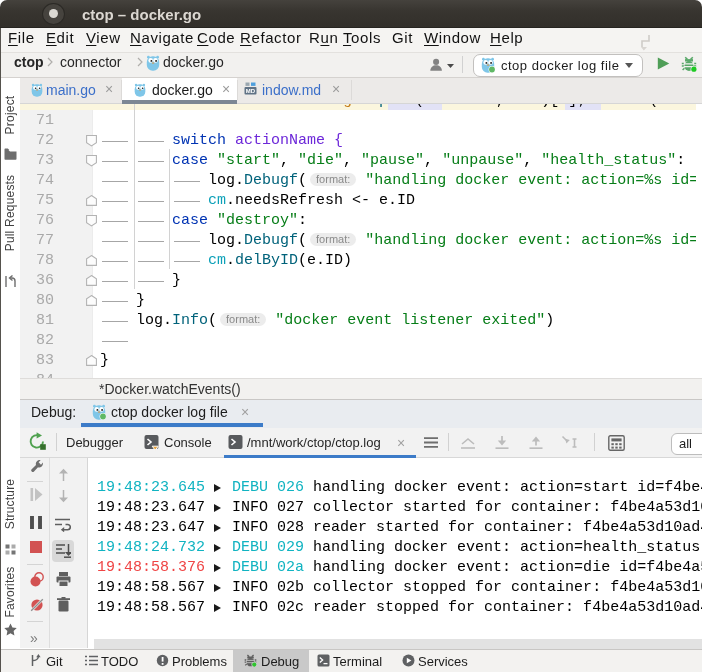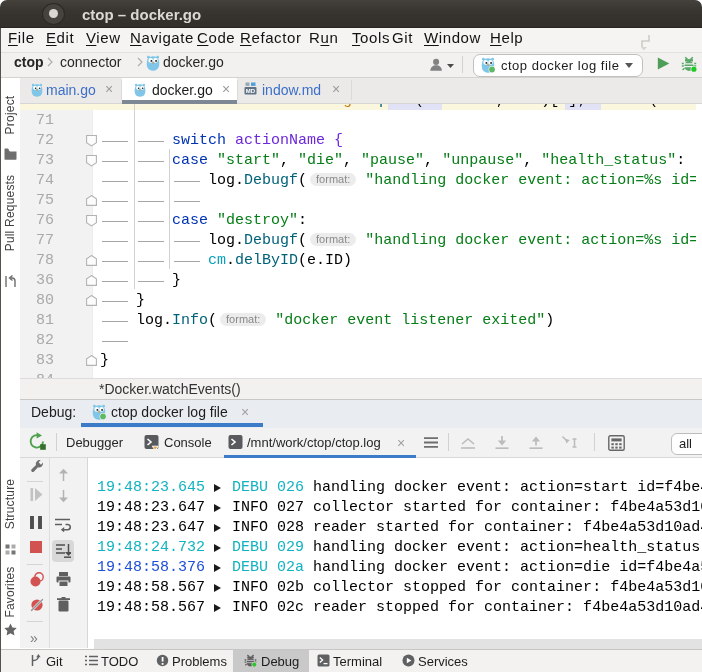--- a/index.html
+++ b/index.html
@@ -41,21 +41,21 @@
 <div class="abs tdot"></div>
 <div class="abs title">ctop – docker.go</div>
 <div class="abs menubar"></div>
 <div class="abs menu" style="left:8px"><u>F</u>ile</div>
 <div class="abs menu" style="left:46px"><u>E</u>dit</div>
 <div class="abs menu" style="left:86px"><u>V</u>iew</div>
 <div class="abs menu" style="left:130px"><u>N</u>avigate</div>
 <div class="abs menu" style="left:197px"><u>C</u>ode</div>
 <div class="abs menu" style="left:240px"><u>R</u>efactor</div>
 <div class="abs menu" style="left:309px">R<u>u</u>n</div>
-<div class="abs menu" style="left:352px"><u>T</u>ools</div>
+<div class="abs menu" style="left:343px"><u>T</u>ools</div>
 <div class="abs menu" style="left:392px">Git</div>
 <div class="abs menu" style="left:424px"><u>W</u>indow</div>
 <div class="abs menu" style="left:490px"><u>H</u>elp</div>
 <div class="abs navbar"></div>
 <div class="abs nav" style="left:14px;font-weight:bold">ctop</div>
 <svg class="abs chev" style="left:47px" viewBox="0 0 6 10">
     <path d="M1 1l4 4-4 4" fill="none" stroke="#b0aeab" stroke-width="1.2"></path>
   </svg>
 <div class="abs nav" style="left:60px">connector</div>
 <svg class="abs chev" style="left:137px" viewBox="0 0 6 10">
@@ -255,20 +255,21 @@
 <div class="dash" style="position:absolute;left:154px;top:157px;width:26px"></div>
 <div class="dash" style="position:absolute;left:82px;top:177px;width:26px"></div>
 <div class="dash" style="position:absolute;left:118px;top:177px;width:26px"></div>
 <div class="dash" style="position:absolute;left:82px;top:197px;width:26px"></div>
 <div class="dash" style="position:absolute;left:82px;top:217px;width:26px"></div>
 <div class="dash" style="position:absolute;left:82px;top:237px;width:26px"></div>
 <div class="mono" style="position:absolute;left:152px;top:-13px"><i style="color:#000">actionName := strin</i><i style="color:#C57F1B">g</i><i style="color:#000">s.</i><i style="color:#00627A">Split</i><i style="color:#000">(e.Action, </i><i style="color:#067D17">":"</i><i style="color:#000">)[</i><i style="color:#1750EB">0</i><i style="color:#000">]; delete(cm.ids, e.ID)</i></div>
 <div class="mono" style="position:absolute;left:152px;top:27px"><i style="color:#0033B3">switch</i><i style="color:#6d28d9"> actionName {</i></div>
 <div class="mono" style="position:absolute;left:152px;top:47px"><i style="color:#0033B3">case</i><i style="color:#000"> </i><i style="color:#067D17">"start"</i><i style="color:#000">, </i><i style="color:#067D17">"die"</i><i style="color:#000">, </i><i style="color:#067D17">"pause"</i><i style="color:#000">, </i><i style="color:#067D17">"unpause"</i><i style="color:#000">, </i><i style="color:#067D17">"health_status"</i><i style="color:#000">:</i></div>
 <div class="mono" style="position:absolute;left:188px;top:67px"><i style="color:#000">log.</i><i style="color:#00627A">Debugf</i><i style="color:#000">(</i><b class="hint">format:</b><i style="color:#067D17"> "handling docker event: action=%s id=%s"</i></div>
+<div class="mono" style="position:absolute;left:188px;top:87px"><i style="color:#0CA0B8">cm</i><i style="color:#000">.needsRefresh &lt;- e.ID</i></div>
 <div class="mono" style="position:absolute;left:152px;top:107px"><i style="color:#0033B3">case</i><i style="color:#000"> </i><i style="color:#067D17">"destroy"</i><i style="color:#000">:</i></div>
 <div class="mono" style="position:absolute;left:188px;top:127px"><i style="color:#000">log.</i><i style="color:#00627A">Debugf</i><i style="color:#000">(</i><b class="hint">format:</b><i style="color:#067D17"> "handling docker event: action=%s id=%s"</i></div>
 <div class="mono" style="position:absolute;left:188px;top:147px"><i style="color:#0CA0B8">cm</i><i style="color:#000">.</i><i style="color:#00627A">delByID</i><i style="color:#000">(e.ID)</i></div>
 <div class="mono" style="position:absolute;left:152px;top:167px"><i style="color:#000">}</i></div>
 <div class="mono" style="position:absolute;left:116px;top:187px"><i style="color:#000">}</i></div>
 <div class="mono" style="position:absolute;left:116px;top:207px"><i style="color:#000">log.</i><i style="color:#00627A">Info</i><i style="color:#000">(</i><b class="hint">format:</b><i style="color:#067D17"> "docker event listener exited"</i><i style="color:#000">)</i></div>
 <div class="mono" style="position:absolute;left:80px;top:247px"><i style="color:#000">}</i></div>
 <div style="position:absolute;left:676px;top:0;width:6px;height:274px;background:#fff"></div>
 </div>
 <div class="abs crumbs">
@@ -420,21 +421,21 @@
 <svg class="abs" style="left:57px;top:597px" width="13" height="15" viewBox="0 0 13 15">
     <rect x="1.5" y="3.5" width="10" height="11" rx="1.2" fill="#5f5f5f"></rect>
     <rect x="0" y="1.2" width="13" height="1.8" fill="#5f5f5f"></rect>
     <rect x="4.5" y="0" width="4" height="1.8" fill="#5f5f5f"></rect>
   </svg>
 <div class="abs" style="left:88px;top:458px;width:614px;height:181px;background:#fff;overflow:hidden">
 <div class="mono logline" style="position:absolute;left:9px;top:20px"><i class="t" style="color:#10b3c1">19:48:23.645</i><i style="color:#000"> <span class="tri"></span> </i><i style="color:#10b3c1">DEBU 026</i><i style="color:#000"> handling docker event: action=start id=f4be4a53d10ad4c5</i></div>
 <div class="mono logline" style="position:absolute;left:9px;top:40px"><i class="" style="color:#000">19:48:23.647</i><i style="color:#000"> <span class="tri"></span> </i><i style="color:#000">INFO 027</i><i style="color:#000"> collector started for container: f4be4a53d10ad4c59f7f</i></div>
 <div class="mono logline" style="position:absolute;left:9px;top:60px"><i class="" style="color:#000">19:48:23.647</i><i style="color:#000"> <span class="tri"></span> </i><i style="color:#000">INFO 028</i><i style="color:#000"> reader started for container: f4be4a53d10ad4c59f7f13</i></div>
 <div class="mono logline" style="position:absolute;left:9px;top:80px"><i class="t" style="color:#10b3c1">19:48:24.732</i><i style="color:#000"> <span class="tri"></span> </i><i style="color:#10b3c1">DEBU 029</i><i style="color:#000"> handling docker event: action=health_status: healthy</i></div>
-<div class="mono logline" style="position:absolute;left:9px;top:100px"><i class="t" style="color:#1d4ed8">19:48:58.376</i><i style="color:#000"> <span class="tri"></span> </i><i style="color:#10b3c1">DEBU 02a</i><i style="color:#000"> handling docker event: action=die id=f4be4a53d10ad4c5</i></div>
+<div class="mono logline" style="position:absolute;left:9px;top:100px"><i class="t" style="color:#ef4444">19:48:58.376</i><i style="color:#000"> <span class="tri"></span> </i><i style="color:#10b3c1">DEBU 02a</i><i style="color:#000"> handling docker event: action=die id=f4be4a53d10ad4c5</i></div>
 <div class="mono logline" style="position:absolute;left:9px;top:120px"><i class="" style="color:#000">19:48:58.567</i><i style="color:#000"> <span class="tri"></span> </i><i style="color:#000">INFO 02b</i><i style="color:#000"> collector stopped for container: f4be4a53d10ad4c59f7f</i></div>
 <div class="mono logline" style="position:absolute;left:9px;top:140px"><i class="" style="color:#000">19:48:58.567</i><i style="color:#000"> <span class="tri"></span> </i><i style="color:#000">INFO 02c</i><i style="color:#000"> reader stopped for container: f4be4a53d10ad4c59f7f13</i></div>
 </div>
 <div class="abs" style="left:94px;top:639px;width:608px;height:10px;background:#e2e2e2"></div>
 <div class="abs statusbar"></div>
 <div class="abs" style="left:233px;top:650px;width:76px;height:22px;background:#c9c9c9"></div>
 <svg class="abs sbicon" style="left:30px;top:654px" width="13" height="13" viewBox="0 0 13 13">
     <path d="M2.5 1v11" stroke="#5f6163" stroke-width="1.5" fill="none"></path>
     <path d="M2.5 6.5c3.5 0 5.5-1.5 5.8-3.5" stroke="#5f6163" stroke-width="1.5" fill="none"></path>
     <path d="M6.2 3.2h4.4L8.4 0z" fill="#5f6163"></path>

